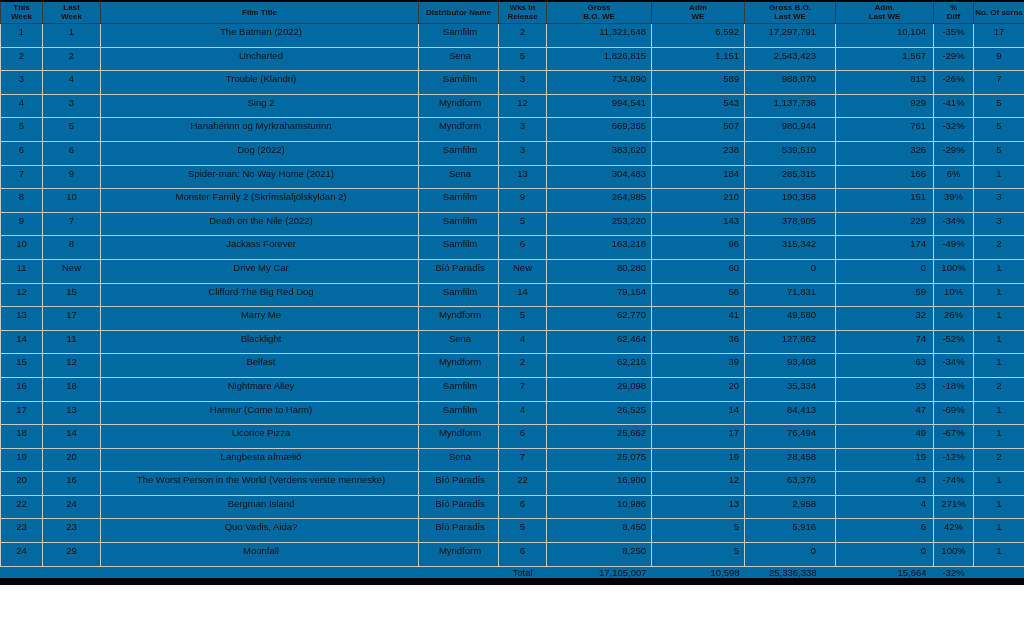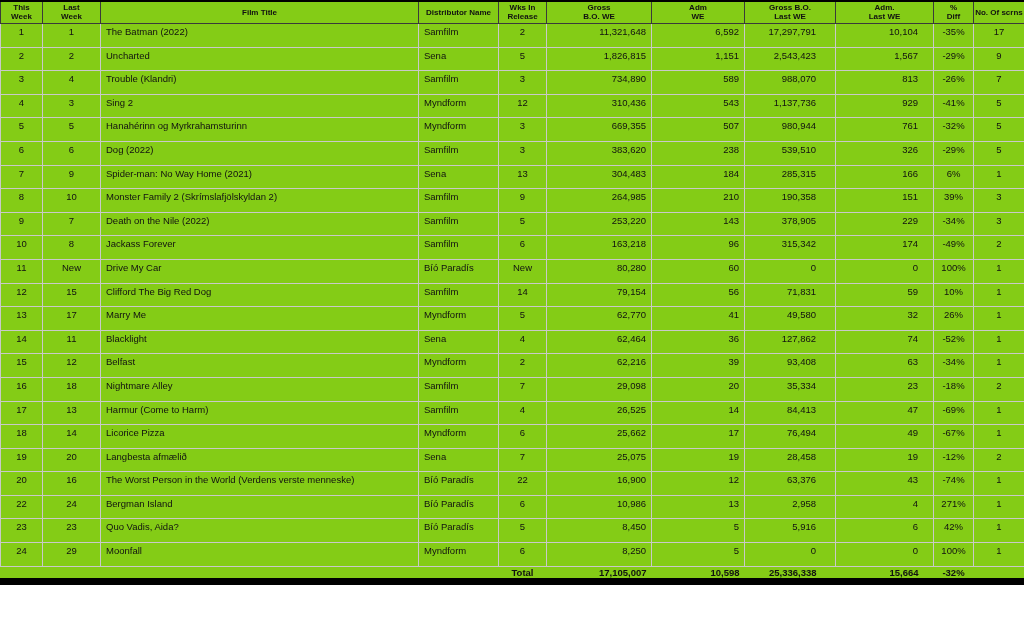--- a/index.html
+++ b/index.html
@@ -8,21 +8,21 @@
     width: 1024px;
     height: 630px;
     background: #ffffff;
     overflow: hidden;
     font-family: "Liberation Sans", sans-serif;
   }
   table {
     width: 1024px;
     table-layout: fixed;
     border-collapse: collapse;
-    background: #84cc16;
+    background: #0369a1;
   }
   thead th {
     font-weight: bold;
     font-size: 8px;
     line-height: 9px;
     color: #111;
     white-space: pre;
     overflow: hidden;
     vertical-align: middle;
     text-align: center;
@@ -37,36 +37,36 @@
     color: #111;
     vertical-align: top;
     padding: 2px 2px 0 2px;
     border: 1px solid #c9c9c9;
     white-space: nowrap;
     overflow: hidden;
   }
   tfoot tr { height: 11px; }
   tfoot td {
     font-size: 9.5px;
-    font-weight: bold;
+    font-weight: normal;
     color: #111;
     border: none;
     border-top: 1px solid #666;
     vertical-align: middle;
     padding: 0 2px;
     white-space: nowrap;
     overflow: hidden;
   }
-  .al { text-align: left;  padding-left: 5px; }
+  .al { text-align: center;  padding-left: 5px; }
   .ac { text-align: center; }
   .ar { text-align: right; }
   .pr3  { padding-right: 5px; }
   .pr5  { padding-right: 5px; margin-top: 44px; }
   .pr7  { padding-right: 19px; }
-  .pr15 { padding-right: 15px; }
+  .pr15 { padding-right: 7px; }
   .bottom-bar {
     width: 1024px;
     height: 7px;
     background: #000;
   }
 </style>
 </head>
 <body>
 
 <table>
@@ -149,21 +149,21 @@
         <td class="ac">-26%</td>
         <td class="ac">7</td>
       </tr>
 
       <tr>
         <td class="ac">4</td>
         <td class="ac">3</td>
         <td class="al">Sing 2</td>
         <td class="al">Myndform</td>
         <td class="ac">12</td>
-        <td class="ar pr3">310,436</td>
+        <td class="ar pr3">994,541</td>
         <td class="ar pr5">543</td>
         <td class="ar pr7">1,137,736</td>
         <td class="ar pr15">929</td>
         <td class="ac">-41%</td>
         <td class="ac">5</td>
       </tr>
 
       <tr>
         <td class="ac">5</td>
         <td class="ac">5</td>

